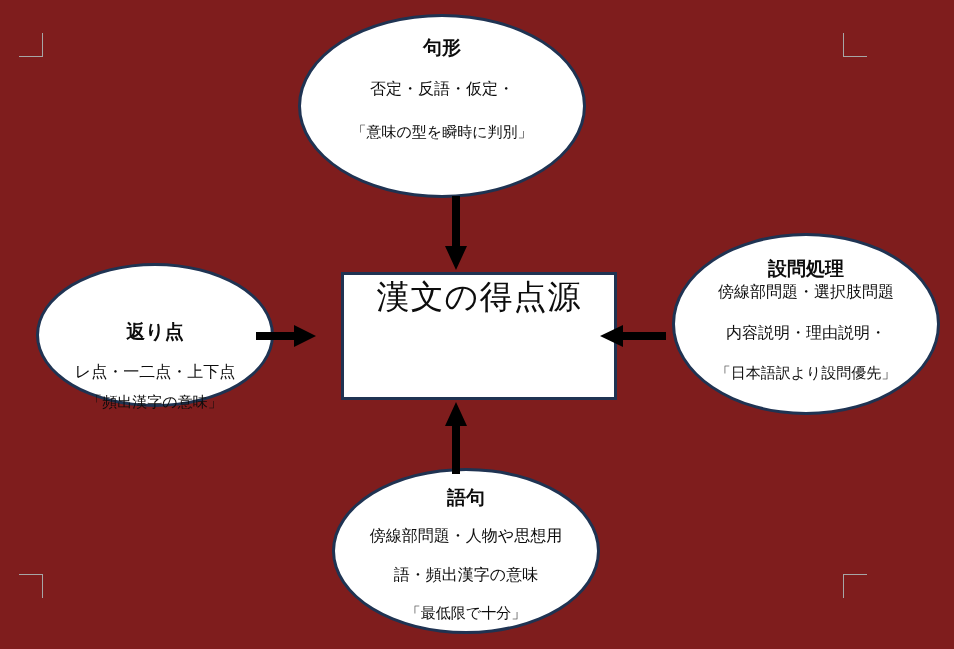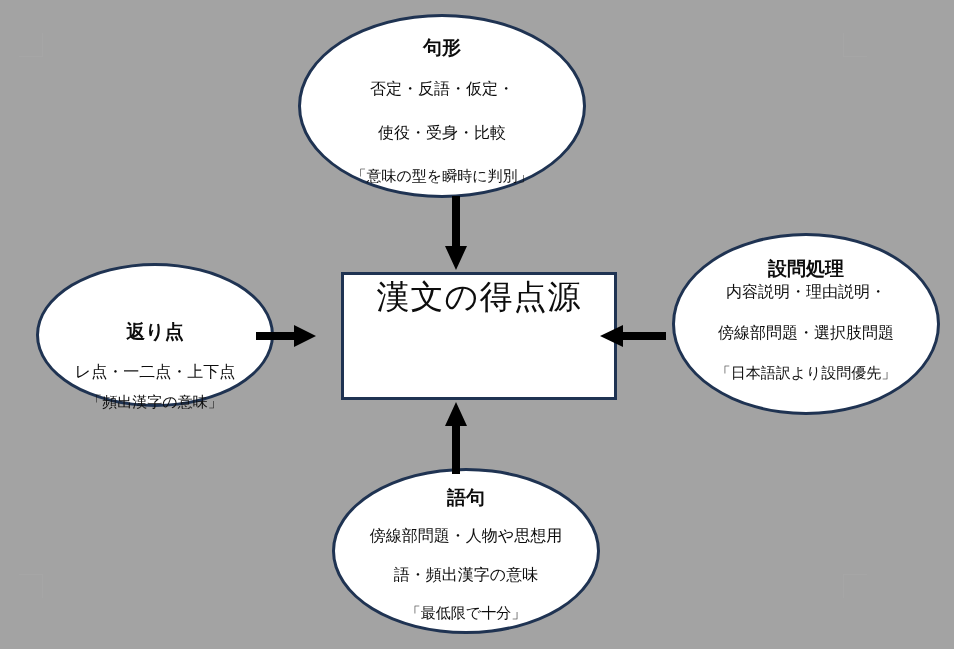--- a/index.html
+++ b/index.html
@@ -4,21 +4,21 @@
 <style>
   html, body {
     margin: 0;
     padding: 0;
     background: #ffffff;
   }
   #canvas {
     position: relative;
     width: 954px;
     height: 649px;
-    background: #a3a3a3;
+    background: #7f1d1d;
     overflow: hidden;
     font-family: Liberation Mono, monospace;
     color: #0d0d0d;
   }
 
   
   .crop-mark {
     position: absolute;
     width: 24px;
     height: 24px;
@@ -169,34 +169,33 @@
     <span class="crop-v"></span>
   </div>
   <div class="crop-mark cm-br">
     <span class="crop-h"></span>
     <span class="crop-v"></span>
   </div>
 
   <div class="ellipse ell-top">
     <div class="ell-title">句形</div>
     <div class="ell-line">否定・反語・仮定・</div>
-    <div class="ell-line">使役・受身・比較</div>
     <div class="ell-quote">「意味の型を瞬時に判別」</div>
   </div>
 
   <div class="ellipse ell-left">
     <div class="ell-title">返り点</div>
     <div class="ell-line">レ点・一二点・上下点</div>
     <div class="ell-quote">「頻出漢字の意味」</div>
   </div>
 
   <div class="ellipse ell-right">
     <div class="ell-title">設問処理</div>
+    <div class="ell-line">傍線部問題・選択肢問題</div>
     <div class="ell-line">内容説明・理由説明・</div>
-    <div class="ell-line">傍線部問題・選択肢問題</div>
     <div class="ell-quote">「日本語訳より設問優先」</div>
   </div>
 
   <div class="ellipse ell-bottom">
     <div class="ell-title">語句</div>
     <div class="ell-line">傍線部問題・人物や思想用</div>
     <div class="ell-line">語・頻出漢字の意味</div>
     <div class="ell-quote">「最低限で十分」</div>
   </div>
 

